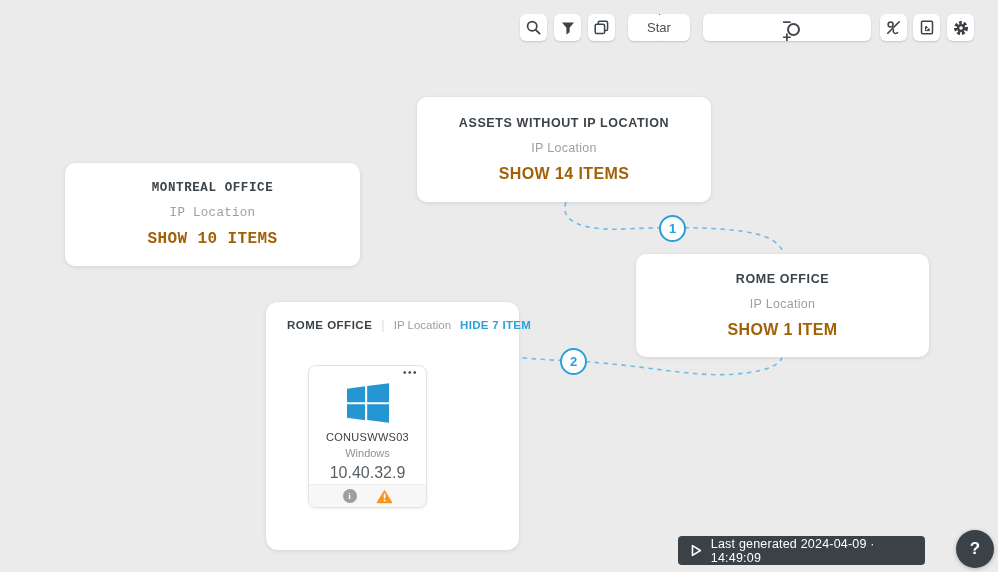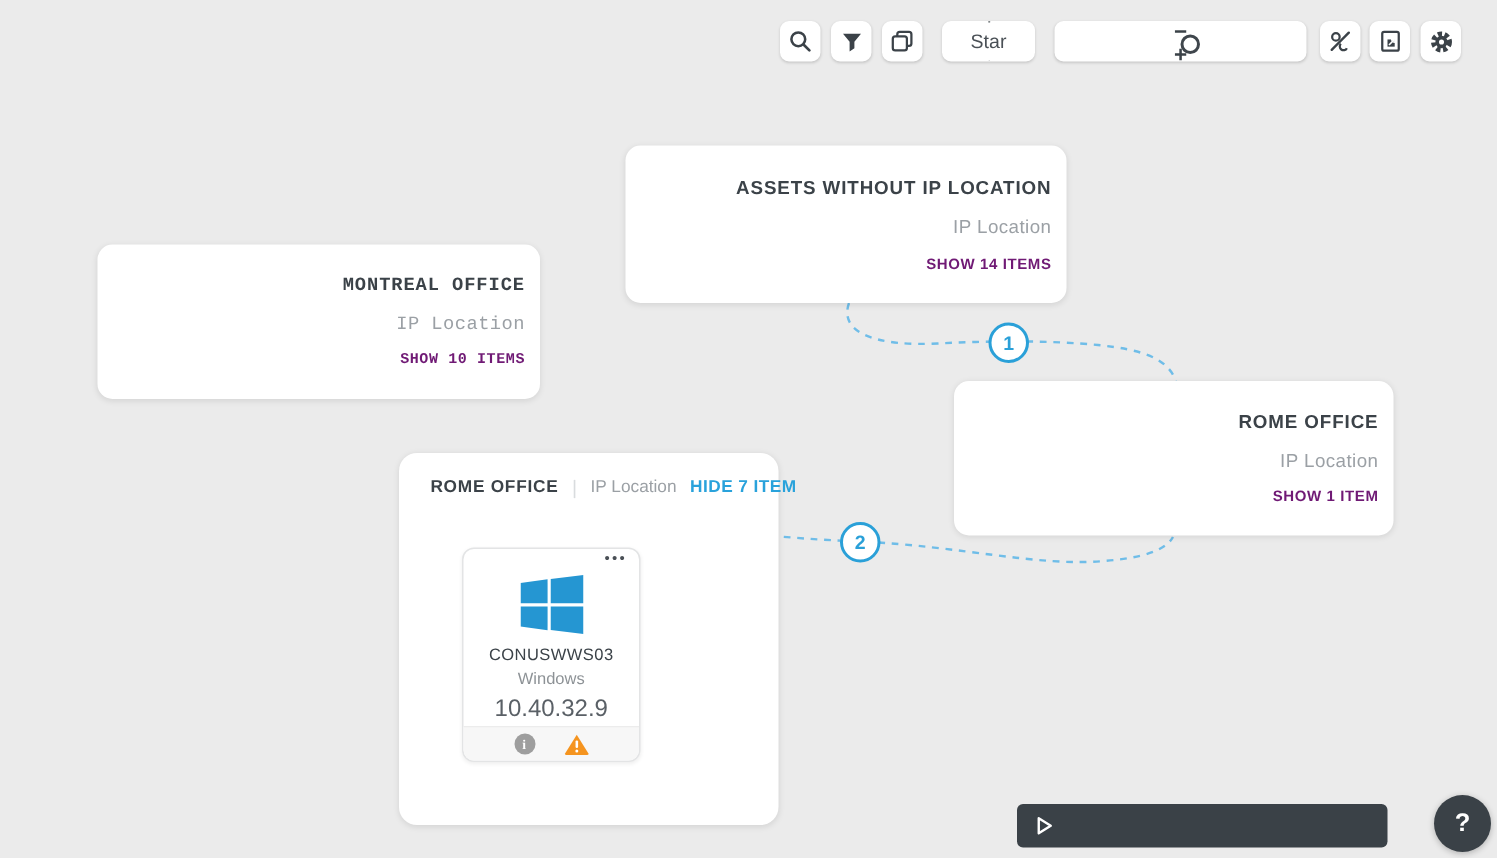--- a/index.html
+++ b/index.html
@@ -19,26 +19,26 @@
   .star-btn { width:62px; gap:5px; font-size:13px; color:#4a5056; }
   .zoom-ctl { width:168px; padding:0 11px; justify-content:flex-start; }
   .zoom-sign { font-size:15px; font-weight:bold; color:#3b4248; line-height:1; cursor:pointer; }
   .zoom-track { flex:1; height:2px; background:#3f464c; margin:0 9px; position:relative; border-radius:2px; cursor:pointer; }
   .zoom-handle { position:absolute; top:-6px; left:82%; width:13px; height:13px; border-radius:50%; background:#fff; border:2px solid #3f464c; }
 
   
   .card {
     position:absolute; background:#fff; border-radius:10px;
     box-shadow:0 1px 4px rgba(0,0,0,.10);
-    display:flex; flex-direction:column; align-items:flex-end; justify-content:space-evenly;
+    display:flex; flex-direction:column; align-items:center; justify-content:space-evenly;
     text-align:center; padding:8px 10px;
   }
   .card-title { font-size:12.5px; font-weight:bold; color:#3b4248; letter-spacing:.6px; }
   .card-sub   { font-size:12.5px; color:#9ba0a5; letter-spacing:.3px; }
-  .card-link  { font-size:10px; font-weight:bold; color:#701a75; letter-spacing:.4px; cursor:pointer; }
+  .card-link  { font-size:16px; font-weight:bold; color:#a16207; letter-spacing:.4px; cursor:pointer; }
 
   
   .group-card {
     position:absolute; background:#fff; border-radius:12px;
     box-shadow:0 1px 4px rgba(0,0,0,.10);
   }
   .group-header {
     display:flex; align-items:center; justify-content:center; gap:9px;
     padding-top:15px; font-size:11.5px; white-space:nowrap;
   }
@@ -227,19 +227,20 @@
     <span>1</span>
   </div>
   <div class="conn-badge" style="left:560px; top:348px;">
     <span>2</span>
   </div>
 
   <div class="status-bar">
     <svg width="11" height="13" viewBox="0 0 11 13">
       <polygon points="1.5,1.5 9.5,6.5 1.5,11.5" fill="none" stroke="#fff" stroke-width="1.6" stroke-linejoin="round"></polygon>
     </svg>
+    <span>Last generated 2024-04-09 · 14:49:09</span>
   </div>
 
   <div class="help-btn">
     <span>?</span>
   </div>
 
 </div>
 
 </body></html>

